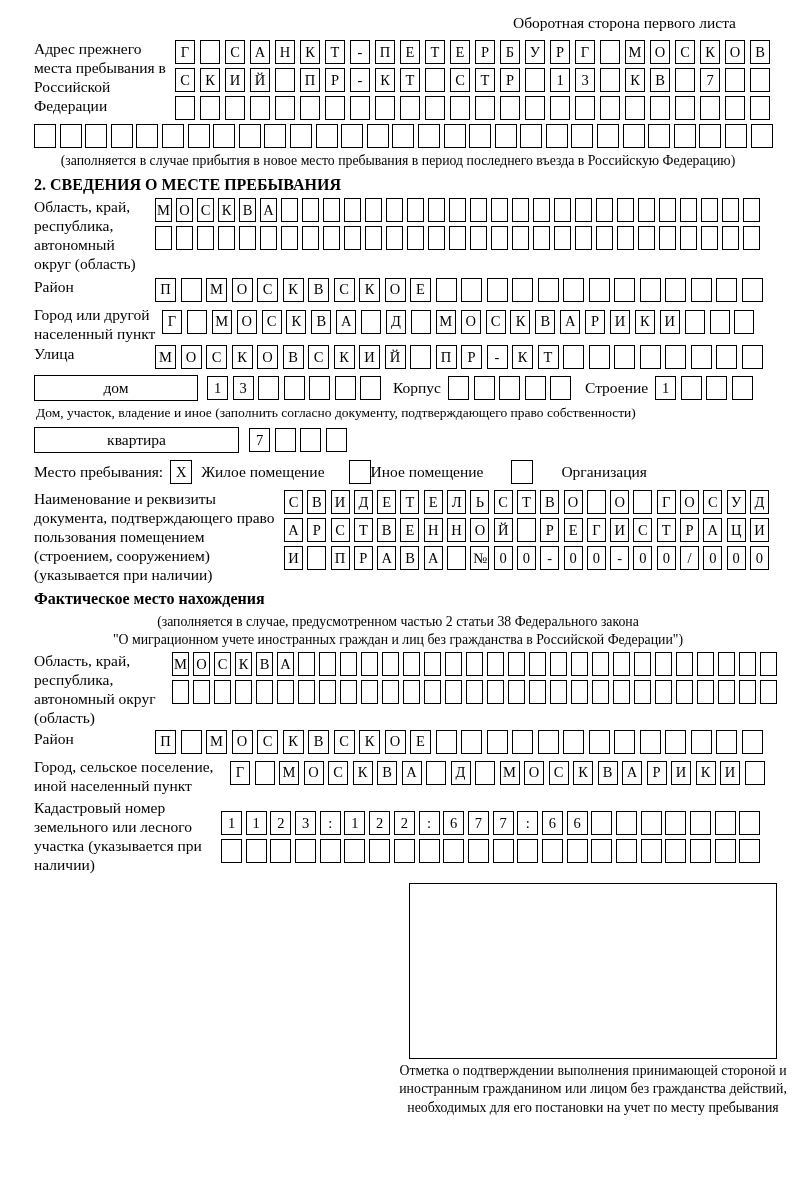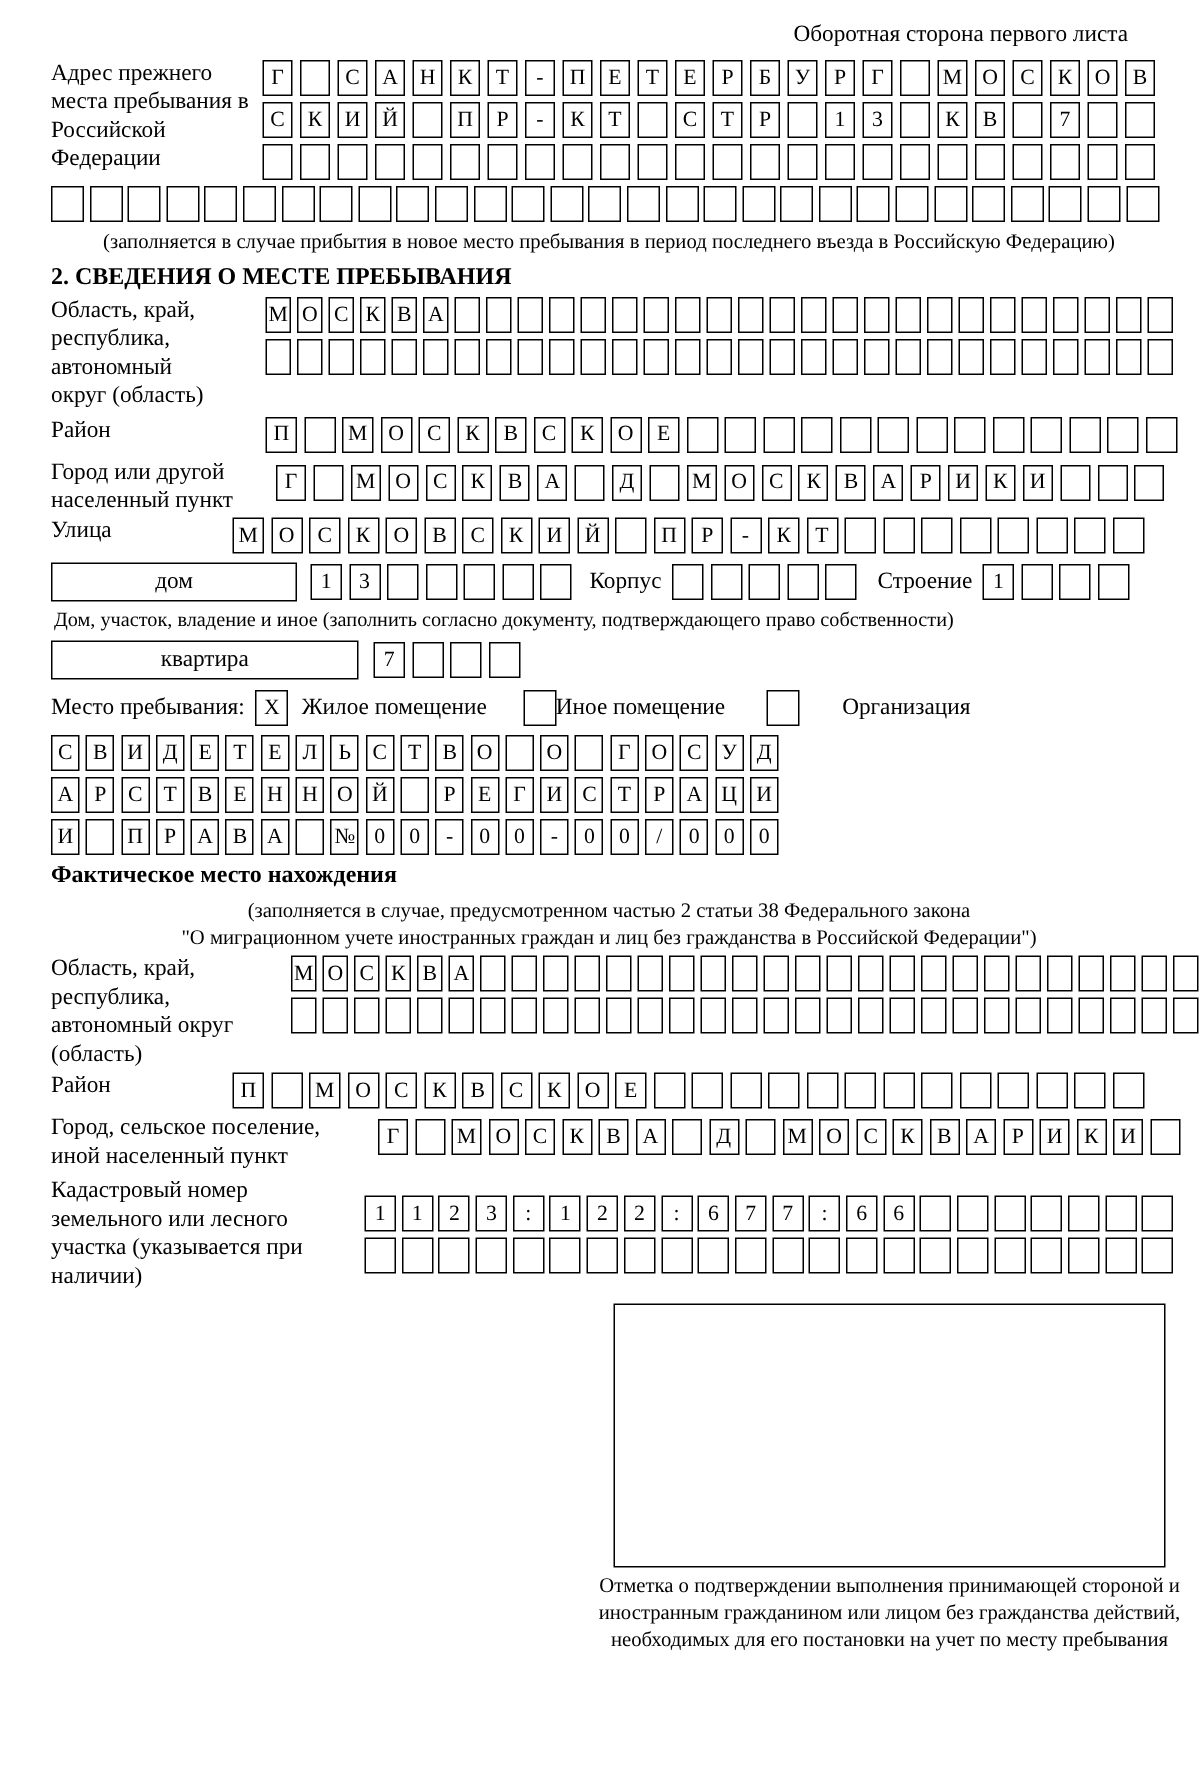--- a/index.html
+++ b/index.html
@@ -1,17 +1,17 @@
 <!DOCTYPE html>
 <html><head>
 <meta charset="utf-8">
 <style>
   html,body{margin:0;padding:0;background:#fff;color:#000;}
   body{width:800px;height:1180px;font-family:"Liberation Serif",serif;overflow:hidden;}
-  .page{box-sizing:border-box;width:800px;height:1180px;padding:10px 22px 0 34px;}
+  .page{box-sizing:border-box;width:800px;height:1180px;padding:10px 38px 0 34px;}
   .hnote{text-align:right;padding-right:26px;font-size:15.5px;margin-top:4px;}
   .frow{display:flex;align-items:flex-start;}
   .flabel{font-size:15.5px;line-height:1.22;flex:0 0 auto;}
   .rows{display:flex;flex-direction:column;gap:4px;}
   .cells{display:flex;gap:var(--g,5px);}
   .cell{flex:0 0 var(--cw,20px);width:var(--cw,20px);height:24px;border:1.6px solid #000;
         box-sizing:border-box;display:flex;align-items:center;justify-content:center;
         font-size:14.5px;line-height:1;background:#fff;}
   .c24a{--cw:20px;--g:5px;}
   .c24{--cw:21px;--g:4.5px;}
@@ -27,21 +27,21 @@
   .wbox{border:1.6px solid #000;height:26px;box-sizing:border-box;display:flex;
         align-items:center;justify-content:center;font-size:15.5px;background:#fff;}
   .house-row{display:flex;align-items:center;margin-top:6px;}
   .inline-lab{font-size:15.5px;white-space:nowrap;}
   .cb{width:22px;height:24px;border:1.6px solid #000;box-sizing:border-box;display:flex;
       align-items:center;justify-content:center;font-size:14.5px;background:#fff;}
   .chk-row{display:flex;align-items:center;margin-top:7px;}
   .markwrap{margin-left:350px;width:418px;margin-top:8px;}
   .markbox{width:368px;height:176px;border:1.8px solid #000;box-sizing:border-box;margin:0 auto;background:#fff;}
   .markcap{text-align:center;font-size:13.8px;line-height:1.33;margin-top:3px;}
-  .mt2{margin-top:2px;} .mt4{margin-top:4px;gap:22px;} .mt6{margin-top:6px;} .mt8{margin-top:8px;}
+  .mt2{margin-top:2px;} .mt4{margin-top:4px;} .mt6{margin-top:6px;} .mt8{margin-top:8px;}
 </style>
 </head>
 <body>
 
 <div class="page">
 
   <div class="hnote">Оборотная сторона первого листа</div>
 
   <div class="frow mt8">
     <div class="flabel" style="width:141px">Адрес прежнего места пребывания в Российской Федерации</div>
@@ -362,20 +362,21 @@
     <div class="inline-lab">Место пребывания:</div>
     <div class="cb" style="margin-left:7px">X</div>
     <div class="inline-lab" style="margin-left:9px">Жилое помещение</div>
     <div class="cb" style="margin-left:24px"></div>
     <div class="inline-lab" style="">Иное помещение</div>
     <div class="cb" style="margin-left:28px"></div>
     <div class="inline-lab" style="margin-left:28px">Организация</div>
   </div>
 
   <div class="frow mt6">
+    <div class="flabel" style="width:250px">Наименование и реквизиты документа, подтверждающего право пользования помещением (строением, сооружением) (указывается при наличии)</div>
     <div class="rows">
       <div class="cells c21">
           <div class="cell">С</div>
           <div class="cell">В</div>
           <div class="cell">И</div>
           <div class="cell">Д</div>
           <div class="cell">Е</div>
           <div class="cell">Т</div>
           <div class="cell">Е</div>
           <div class="cell">Л</div>

